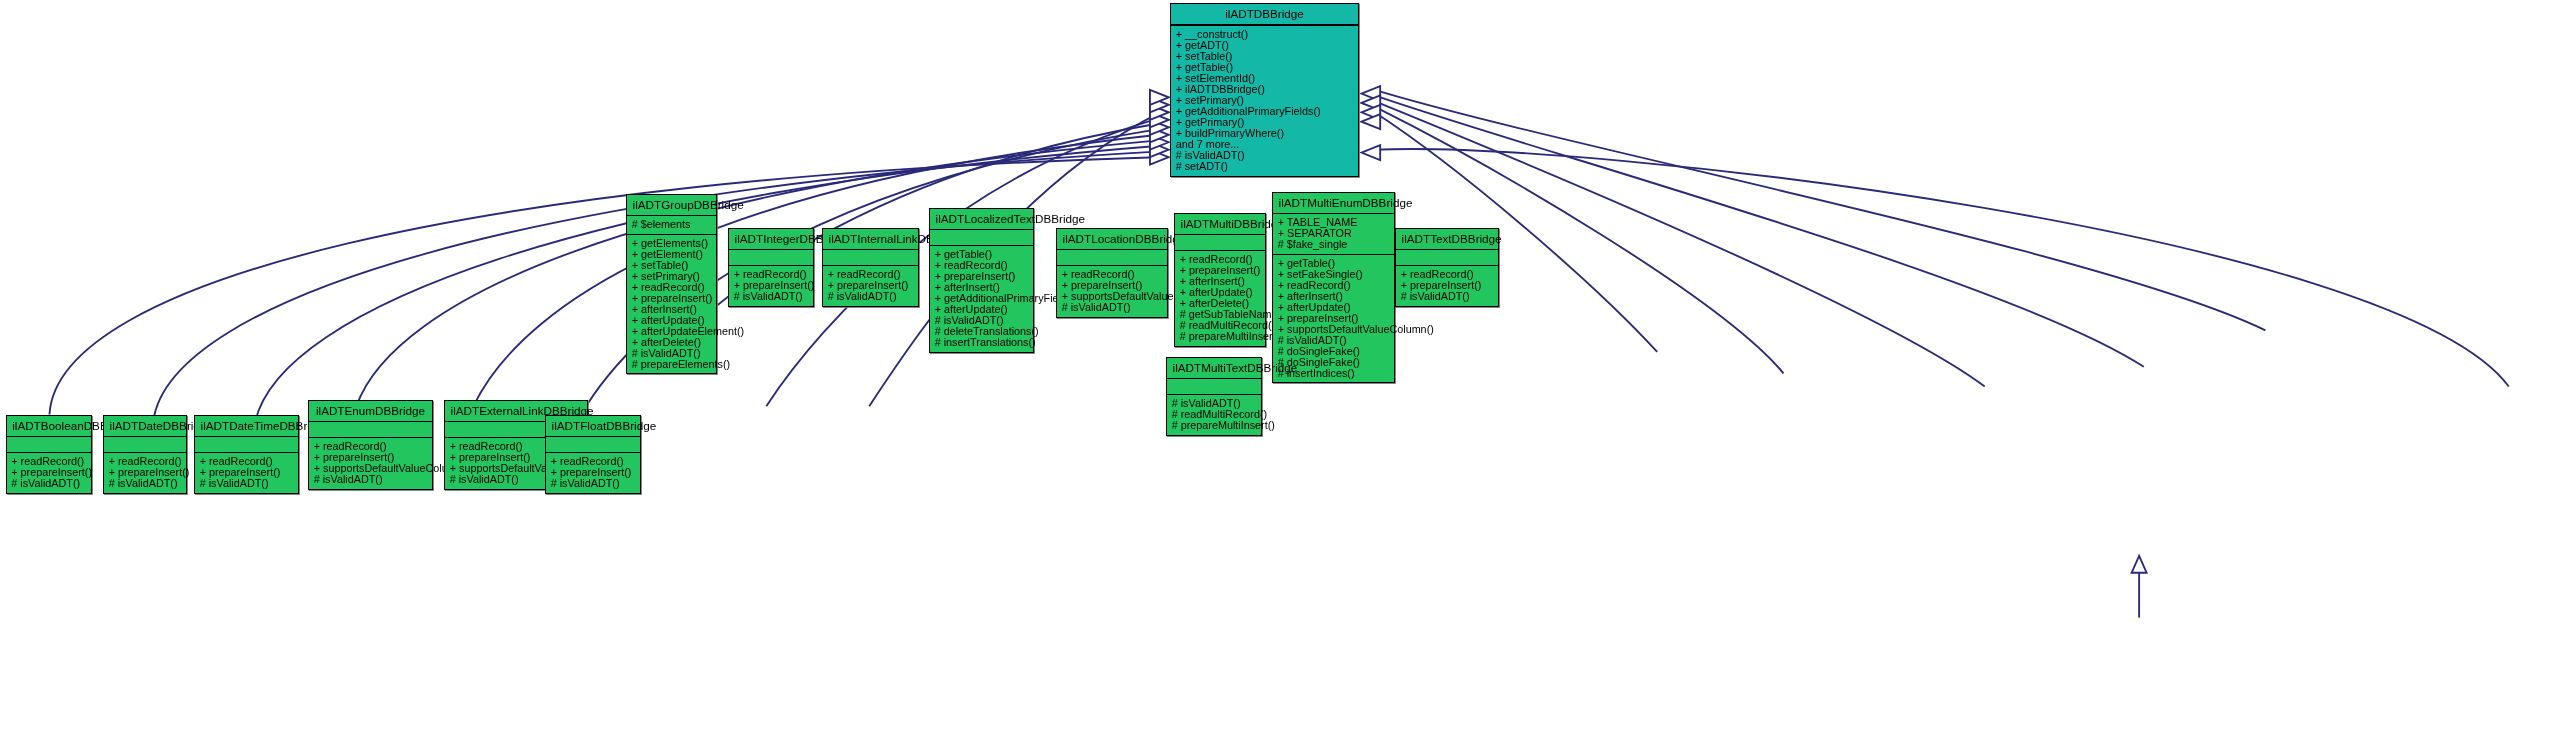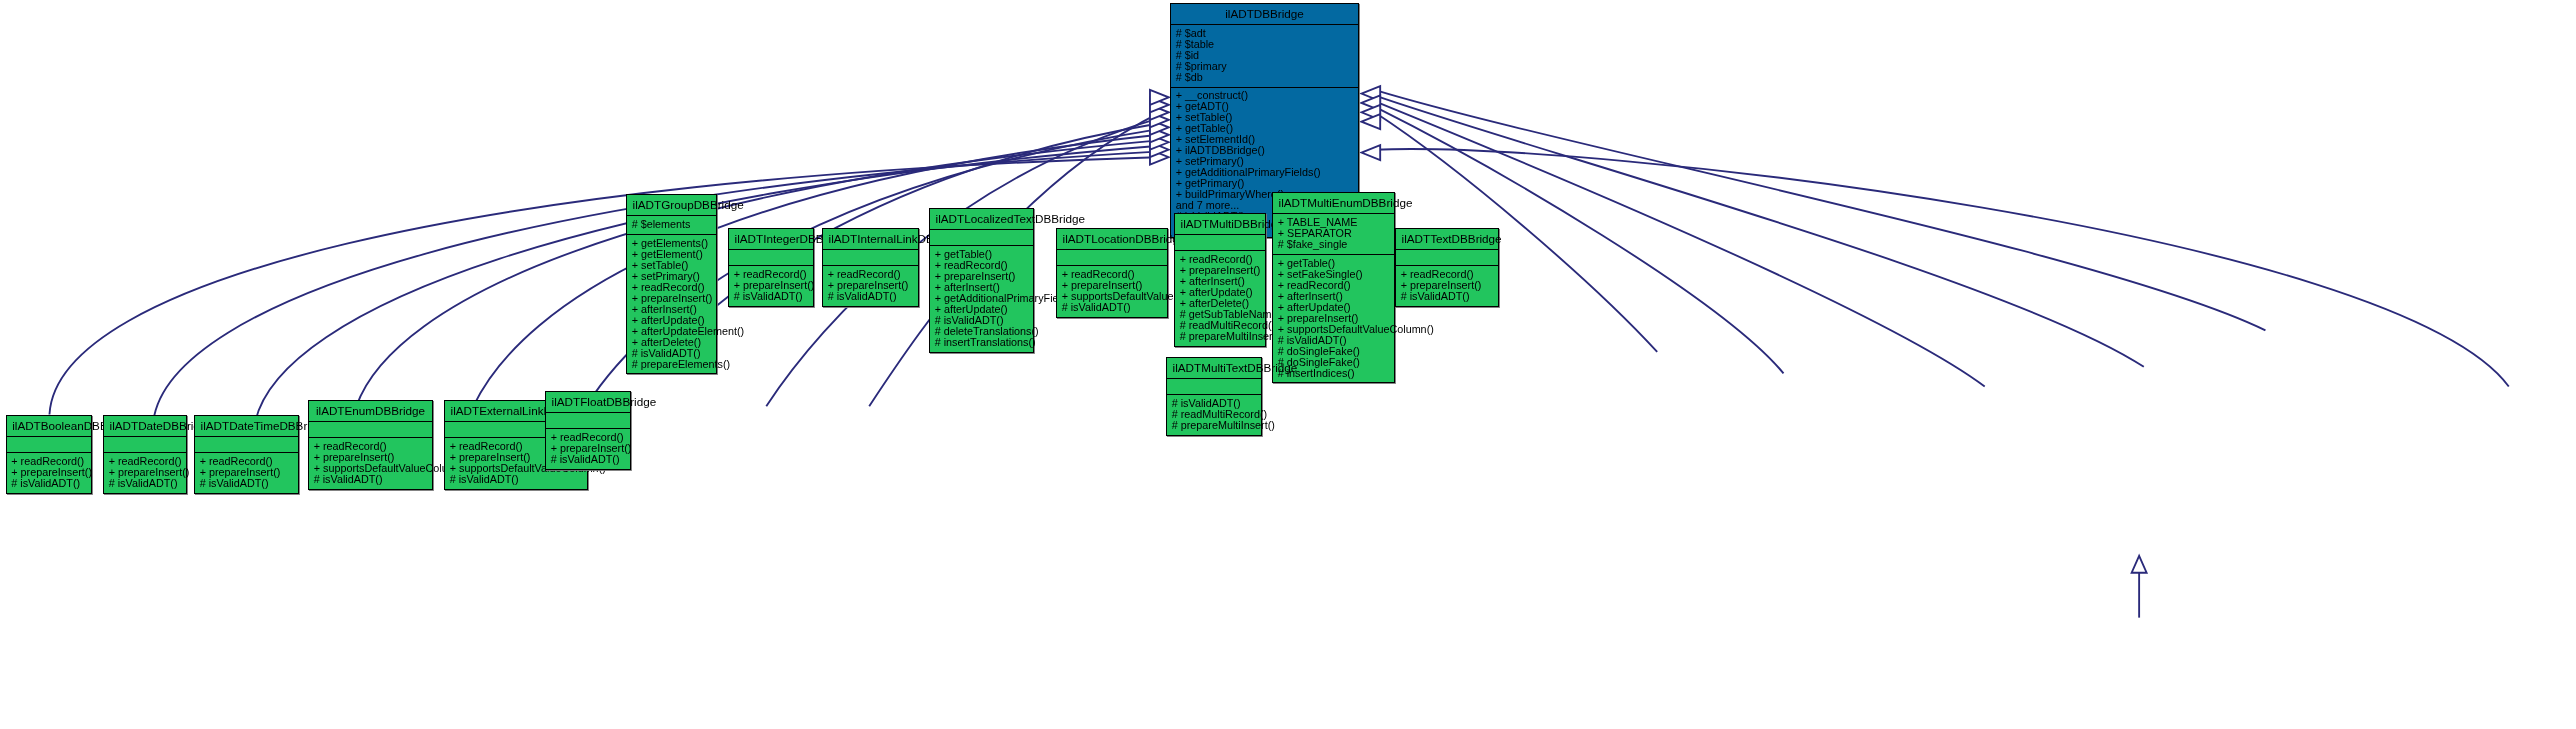--- a/index.html
+++ b/index.html
@@ -13,21 +13,21 @@
   }
   #edges{position:absolute;left:0;top:0;width:2576px;height:729px;pointer-events:none;}
 
   .node{
     position:absolute;
     box-sizing:border-box;
     border:0.9px solid #000000;
     background:#22c55e;
     box-shadow:0.9px 0.9px 0 0 #777777;
   }
-  .node.base{background:#0369a1;border:0.9px solid #000000;}
+  .node.base{background:#14b8a6;border:0.9px solid #000000;}
 
   .node .title{
     text-align:center;
     font-size:11.7px;
     line-height:14px;
     padding:2.8px 5.6px 3.7px 5.6px;
     color:#000000;
     white-space:nowrap;
   }
   .node .sep{height:0.9px;background:#000000;font-size:0;line-height:0;}
@@ -92,27 +92,20 @@
       <path d="M 2285,598 L 2285,660"></path>
     </g>
     <g fill="#ffffff" stroke="#2a2a7a" stroke-width="2">
       <polygon points="2285,594 2277,612 2293,612"></polygon>
     </g>
   </svg>
 
   <div class="node base" style="left:1170px; top:2.8px; width:189px;">
     <div class="title">ilADTDBBridge</div>
     <div class="sep"></div>
-    <div class="attrs" id="base-attrs">
-        <div class="row"># $adt</div>
-        <div class="row"># $table</div>
-        <div class="row"># $id</div>
-        <div class="row"># $primary</div>
-        <div class="row"># $db</div>
-      </div>
     <div class="sep"></div>
     <div class="ops" id="base-ops">
         <div class="row">+ __construct()</div>
         <div class="row">+ getADT()</div>
         <div class="row">+ setTable()</div>
         <div class="row">+ getTable()</div>
         <div class="row">+ setElementId()</div>
         <div class="row">+ ilADTDBBridge()</div>
         <div class="row">+ setPrimary()</div>
         <div class="row">+ getAdditionalPrimaryFields()</div>
@@ -179,21 +172,21 @@
     <div class="attrs empty"></div>
     <div class="sep"></div>
     <div class="ops">
         <div class="row">+ readRecord()</div>
         <div class="row">+ prepareInsert()</div>
         <div class="row">+ supportsDefaultValueColumn()</div>
         <div class="row"># isValidADT()</div>
       </div>
   </div>
 
-  <div class="node" style="left:545px; top:391px; width:86px;">
+  <div class="node" style="left:545px; top:415px; width:96px;">
     <div class="title">ilADTFloatDBBridge</div>
     <div class="sep"></div>
     <div class="attrs empty"></div>
     <div class="sep"></div>
     <div class="ops">
         <div class="row">+ readRecord()</div>
         <div class="row">+ prepareInsert()</div>
         <div class="row"># isValidADT()</div>
       </div>
   </div>

